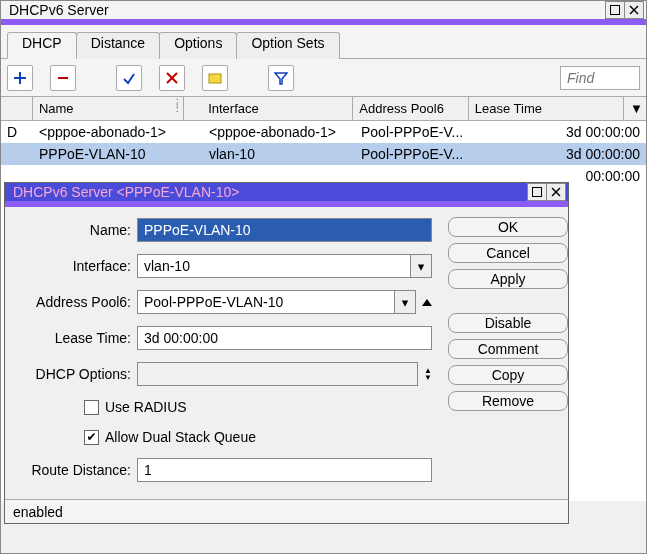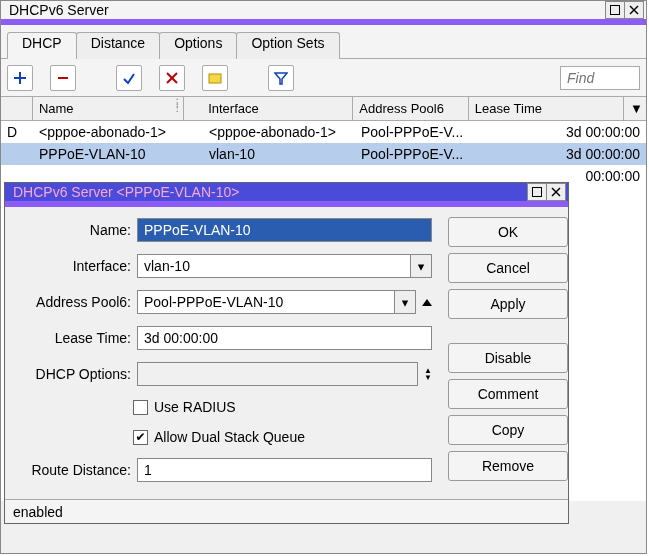--- a/index.html
+++ b/index.html
@@ -141,25 +141,25 @@
     box-shadow: none;
   }
   .dlg-body {
     display: flex;
     padding: 10px 0 6px 12px;
     gap: 16px;
   }
   .form-col { flex: 1; }
   .btn-col { width: 120px; display: flex; flex-direction: column; gap: 6px; padding-top: 0; }
   .bigbtn {
-    height: 30px;
+    height: 20px;
     border: 1px solid #999;
     background: #f4f4f4;
     cursor: pointer;
-    border-radius: 3px;
+    border-radius: 8px;
     font-size: 14px;
   }
   .form-row {
     display: flex;
     align-items: center;
     margin-bottom: 10px;
     height: 26px;
   }
   .lbl {
     width: 120px;
@@ -177,21 +177,21 @@
     font-family: inherit;
   }
   .fld.sel { background: #2a5db0; color: #fff; }
   .dd {
     width: 22px; height: 24px; border:1px solid #888; background:#eee;
     display:flex; align-items:center; justify-content:center; cursor:pointer;
     margin-left:-1px;
   }
   .tri-up { width:0;height:0;border-left:5px solid transparent;border-right:5px solid transparent;border-bottom:7px solid #000; margin-left:6px; cursor:pointer; }
   .tri-updown { font-size:10px; line-height:6px; margin-left:6px; cursor:pointer; display:flex; flex-direction:column; gap:1px;}
-  .checkbox-row { display:flex; align-items:center; margin-left:116px; margin-bottom:10px; height:20px; font-size:14px; gap:6px;}
+  .checkbox-row { display:flex; align-items:center; margin-left:67px; margin-bottom:10px; height:20px; font-size:14px; gap:6px;}
   .chk { width:15px; height:15px; border:1px solid #666; background:#fff; display:flex; align-items:center; justify-content:center; }
   .chk.checked::after { content:"✔"; font-size:12px; line-height:12px; }
   .dlg-status {
     border-top: 1px solid #aaa;
     padding: 4px 8px;
     font-size: 14px;
     height: 24px;
     background:#f4f4f4;
   }
   

